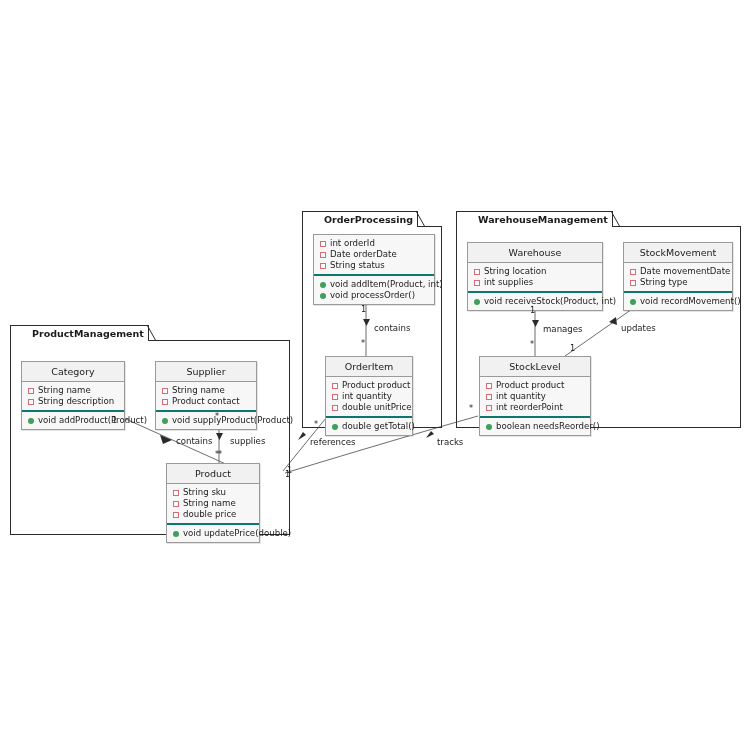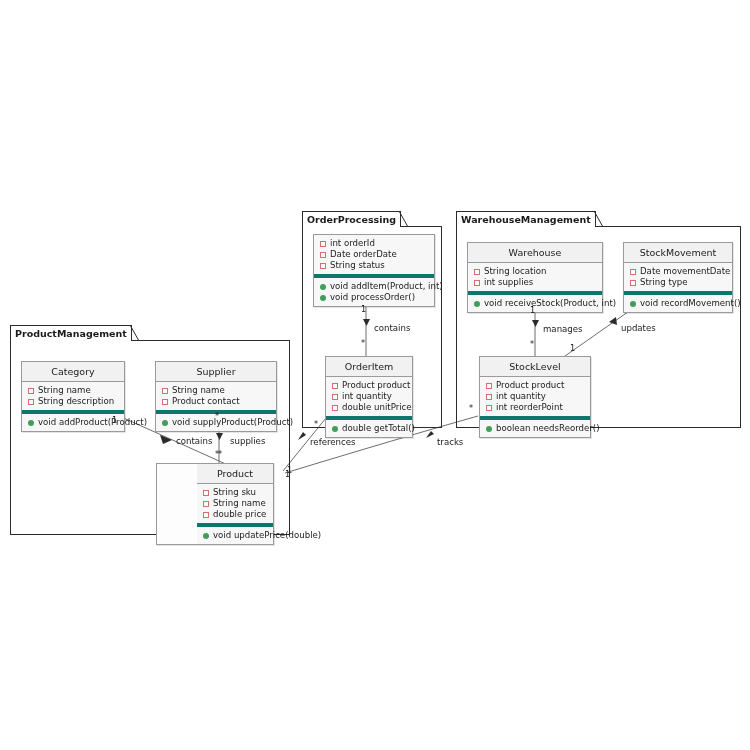--- a/index.html
+++ b/index.html
@@ -31,21 +31,21 @@
   }
   .pkg-tab {
     position: absolute;
     top: -16px;
     left: -1px;
     height: 16px;
     border: 1px solid #2b2b2b;
     border-bottom: none;
     background: #ffffff;
     box-sizing: border-box;
-    padding: 0 4px 0 4px;
+    padding: 0 4px 0 21px;
     font-size: 9.5px;
     font-weight: bold;
     color: #1b1b1b;
     line-height: 15px;
     white-space: nowrap;
   }
   .pkg-tab .fold {
     position: absolute;
     right: -9px;
     top: -1px;
@@ -68,21 +68,21 @@
     font-size: 9.5px;
     color: #1b1b1b;
     background: #f1f1f1;
     border-bottom: 1px solid #9a9a9a;
     padding: 4px 6px 4px 6px;
     line-height: 11px;
     white-space: nowrap;
   }
   .cls-sec {
     padding: 3px 4px 3px 4px;
-    border-bottom: 4px solid #0f766e;
+    border-bottom: 2px solid #0f766e;
     background: #f7f7f7;
   }
   .cls-sec:last-child { border-bottom: none; }
   .member {
     display: flex;
     align-items: center;
     font-size: 8.6px;
     color: #1b1b1b;
     line-height: 11px;
     white-space: nowrap;
@@ -204,41 +204,41 @@
         </div>
     </div>
     <div class="cls-sec">
       <div class="member">
           <span class="mark meth"></span>
           <span>void addProduct(Product)</span>
         </div>
     </div>
   </div>
 
-  <div class="cls" style="left:155px; top:361px; width:122px;">
+  <div class="cls" style="left:155px; top:361px; width:102px;">
     <div class="cls-title">Supplier</div>
     <div class="cls-sec">
       <div class="member">
           <span class="mark attr"></span>
           <span>String name</span>
         </div>
       <div class="member">
           <span class="mark attr"></span>
           <span>Product contact</span>
         </div>
     </div>
     <div class="cls-sec">
       <div class="member">
           <span class="mark meth"></span>
           <span>void supplyProduct(Product)</span>
         </div>
     </div>
   </div>
 
-  <div class="cls" style="left:156px; top:463px; width:118px;padding-left:40px;">
+  <div class="cls" style="left:166px; top:463px; width:94px;">
     <div class="cls-title">Product</div>
     <div class="cls-sec">
       <div class="member">
           <span class="mark attr"></span>
           <span>String sku</span>
         </div>
       <div class="member">
           <span class="mark attr"></span>
           <span>String name</span>
         </div>

